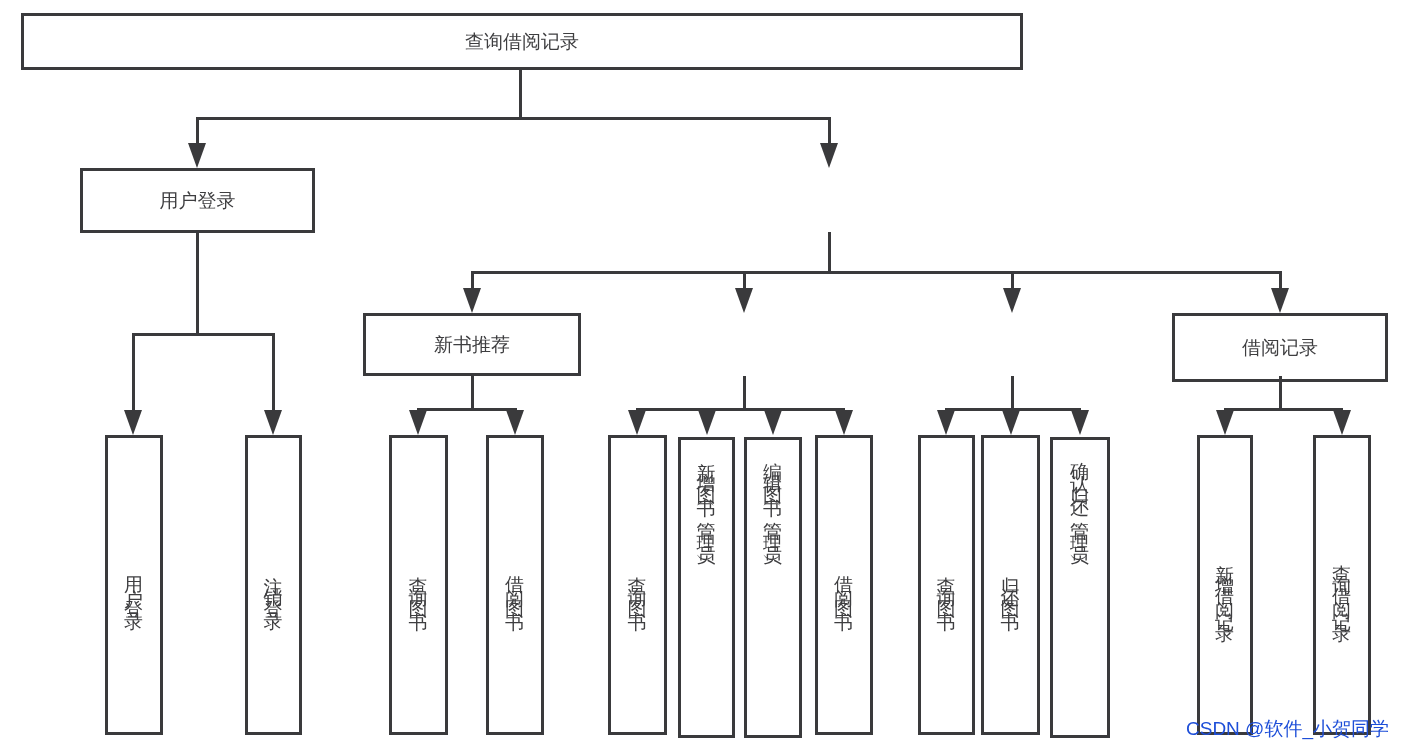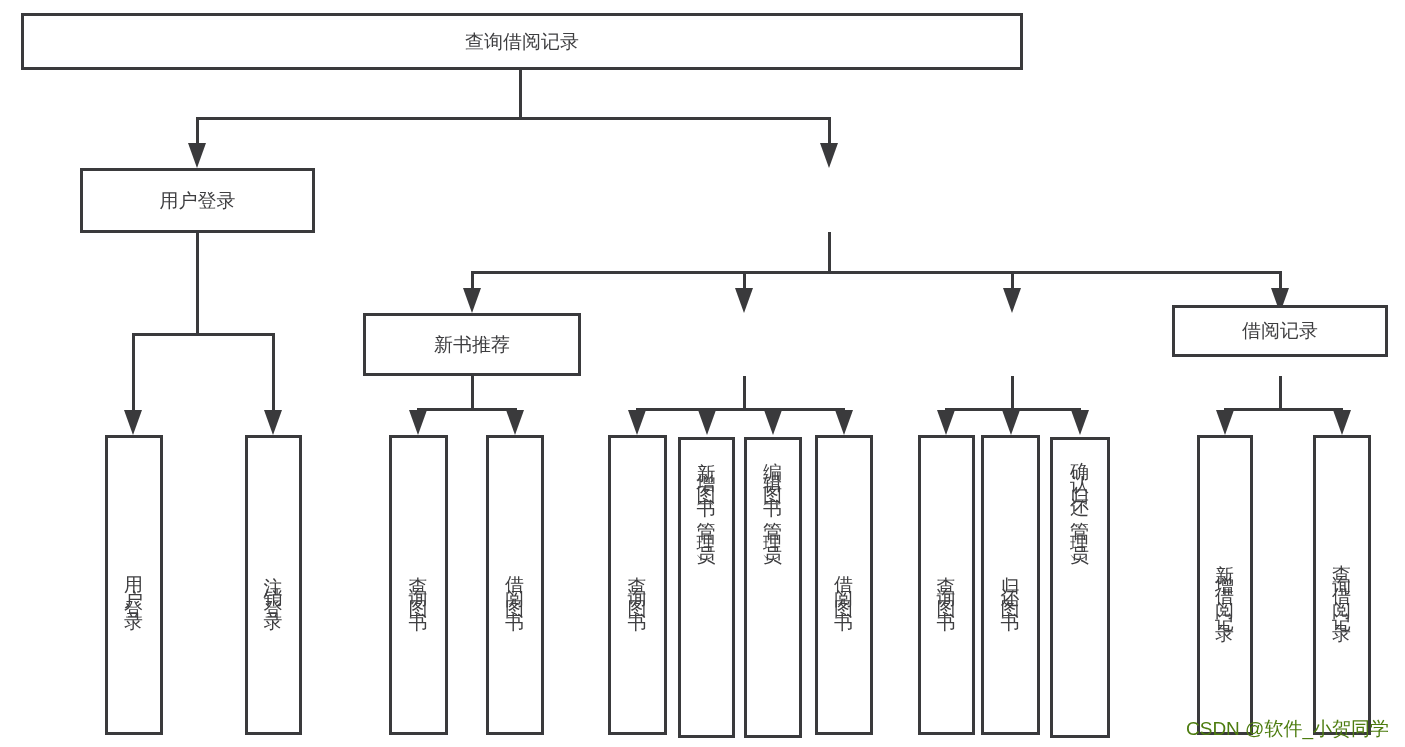--- a/index.html
+++ b/index.html
@@ -38,21 +38,21 @@
     width: 0; height: 0;
     border-left: 9px solid transparent;
     border-right: 9px solid transparent;
     border-top: 25px solid #3a3a3c;
   }
   .watermark {
     position: absolute;
     left: 1186px;
     top: 716px;
     font-size: 19px;
-    color: #4d7c0f;
+    color: #1d4ed8;
     white-space: nowrap;
     z-index: 5;
   }
 </style>
 </head>
 <body>
 
 <div class="canvas">
 
   <div class="box" style="left:21px; top:13px; width:1002px; height:57px;">
@@ -84,21 +84,21 @@
   <div class="vline" style="left:743px; top:271px; height:20px;"></div>
   <div class="arrow" style="left:735px; top:288px;"></div>
   <div class="vline" style="left:1011px; top:271px; height:20px;"></div>
   <div class="arrow" style="left:1003px; top:288px;"></div>
   <div class="vline" style="left:1279px; top:271px; height:20px;"></div>
   <div class="arrow" style="left:1271px; top:288px;"></div>
 
   <div class="box" style="left:363px; top:313px; width:218px; height:63px;justify-content:center;">
     <span class="label">新书推荐</span>
   </div>
-  <div class="box" style="left:1172px; top:305px; width:216px; height:52px;">
+  <div class="box" style="left:1172px; top:313px; width:216px; height:69px;">
     <span class="label">借阅记录</span>
   </div>
 
   <div class="vline" style="left:471px; top:376px; height:35px;"></div>
   <div class="hline" style="left:417px; top:408px; width:100px;"></div>
   <div class="arrow" style="left:409px; top:410px;"></div>
   <div class="arrow" style="left:506px; top:410px;"></div>
 
   <div class="vline" style="left:743px; top:376px; height:35px;"></div>
   <div class="hline" style="left:636px; top:408px; width:209px;"></div>

